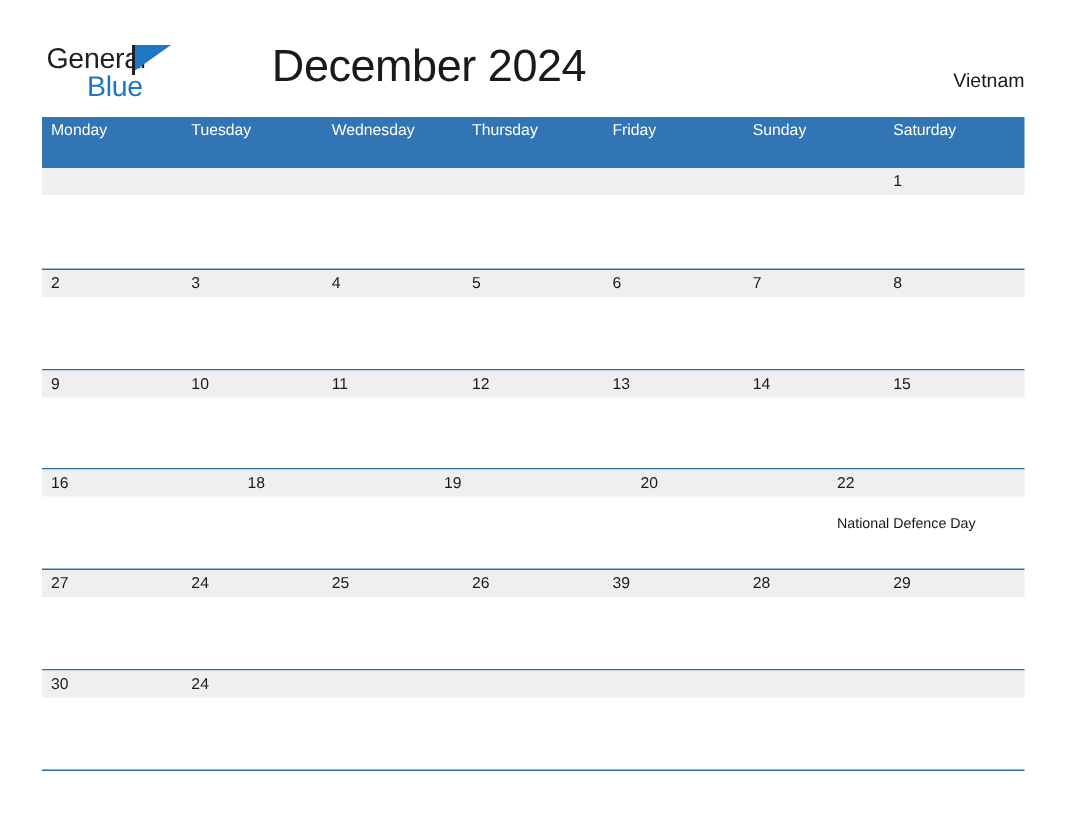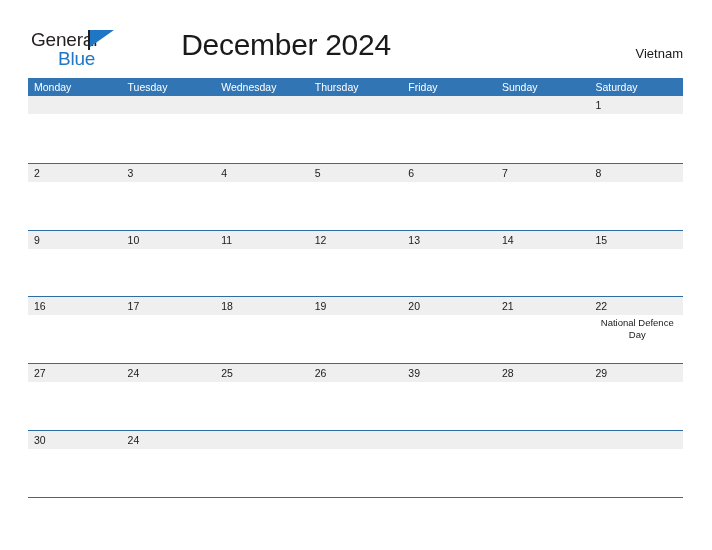--- a/index.html
+++ b/index.html
@@ -107,21 +107,21 @@
   .grid {
     position: absolute;
     left: 28px;
     top: 78px;
     width: 655px;
   }
 
   .weekday-row {
     display: flex;
     width: 100%;
-    height: 18px;
+    height: 34px;
     background: #3175b5;
   }
   .weekday {
     flex: 1 1 0;
     color: #ffffff;
     font-size: 10.5px;
     line-height: 18px;
     padding-left: 6px;
     box-sizing: border-box;
     white-space: nowrap;
@@ -178,22 +178,21 @@
   }
   .events {
     position: relative;
     z-index: 2;
     padding-right: 4px;
   }
   .event {
     font-size: 9.5px;
     line-height: 11.5px;
     color: #1a1a1a;
-    margin-top: 2px;
-    text-align: center;
+    margin-top: 13px;
   }
 
   .grid-bottom {
     width: 100%;
     height: 0;
     border-top: 1.5px solid #2e6da4;
   }
 </style>
 </head>
 <body>
@@ -339,33 +338,27 @@
             <div class="band-cell"></div>
             <div class="band-cell"></div>
             <div class="band-cell"></div>
             <div class="band-cell"></div>
           </div>
           <div class="cells">
             <div class="cell">
               <div class="daynum">16</div>
             </div>
             <div class="cell">
-              <div class="daynum">17</div>
-            </div>
-            <div class="cell">
               <div class="daynum">18</div>
             </div>
             <div class="cell">
               <div class="daynum">19</div>
             </div>
             <div class="cell">
               <div class="daynum">20</div>
-            </div>
-            <div class="cell">
-              <div class="daynum">21</div>
             </div>
             <div class="cell">
               <div class="daynum">22</div>
               <div class="events">
                 <div class="event">National Defence Day</div>
               </div>
             </div>
           </div>
         </div>
         <div class="week-row">

